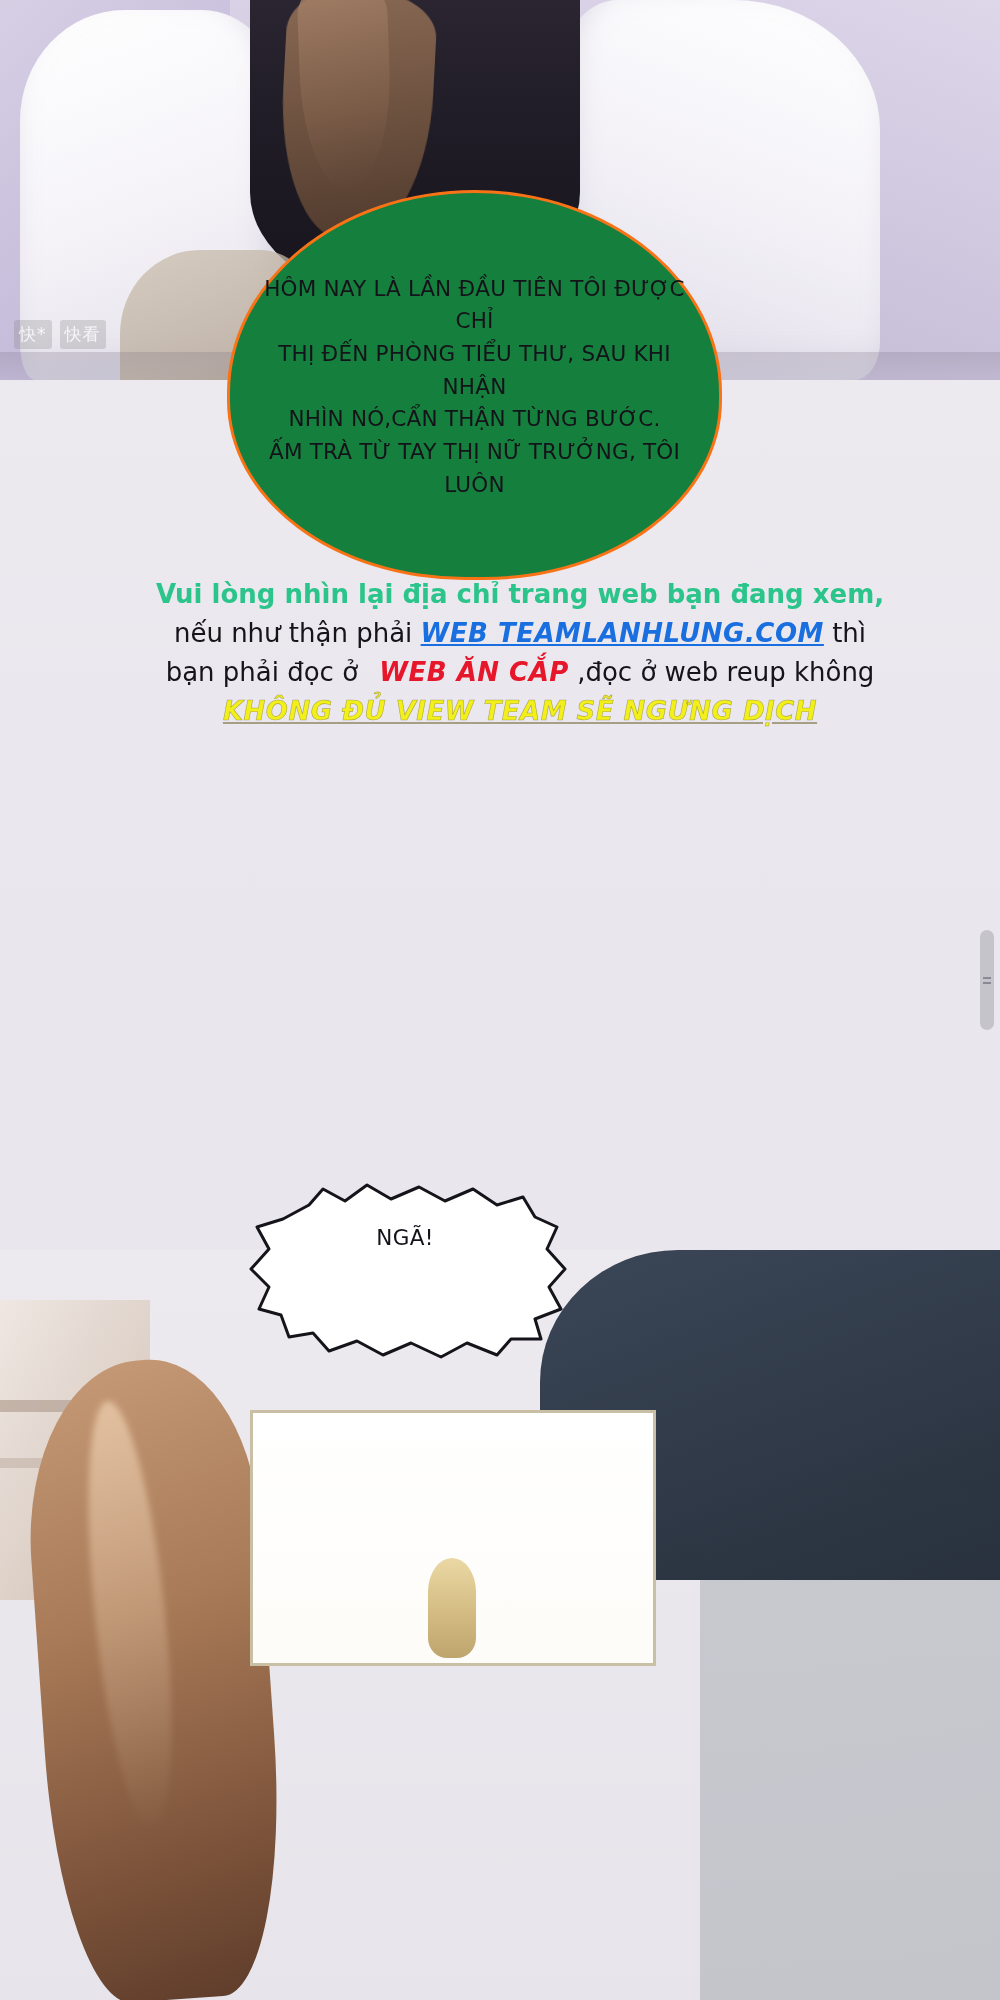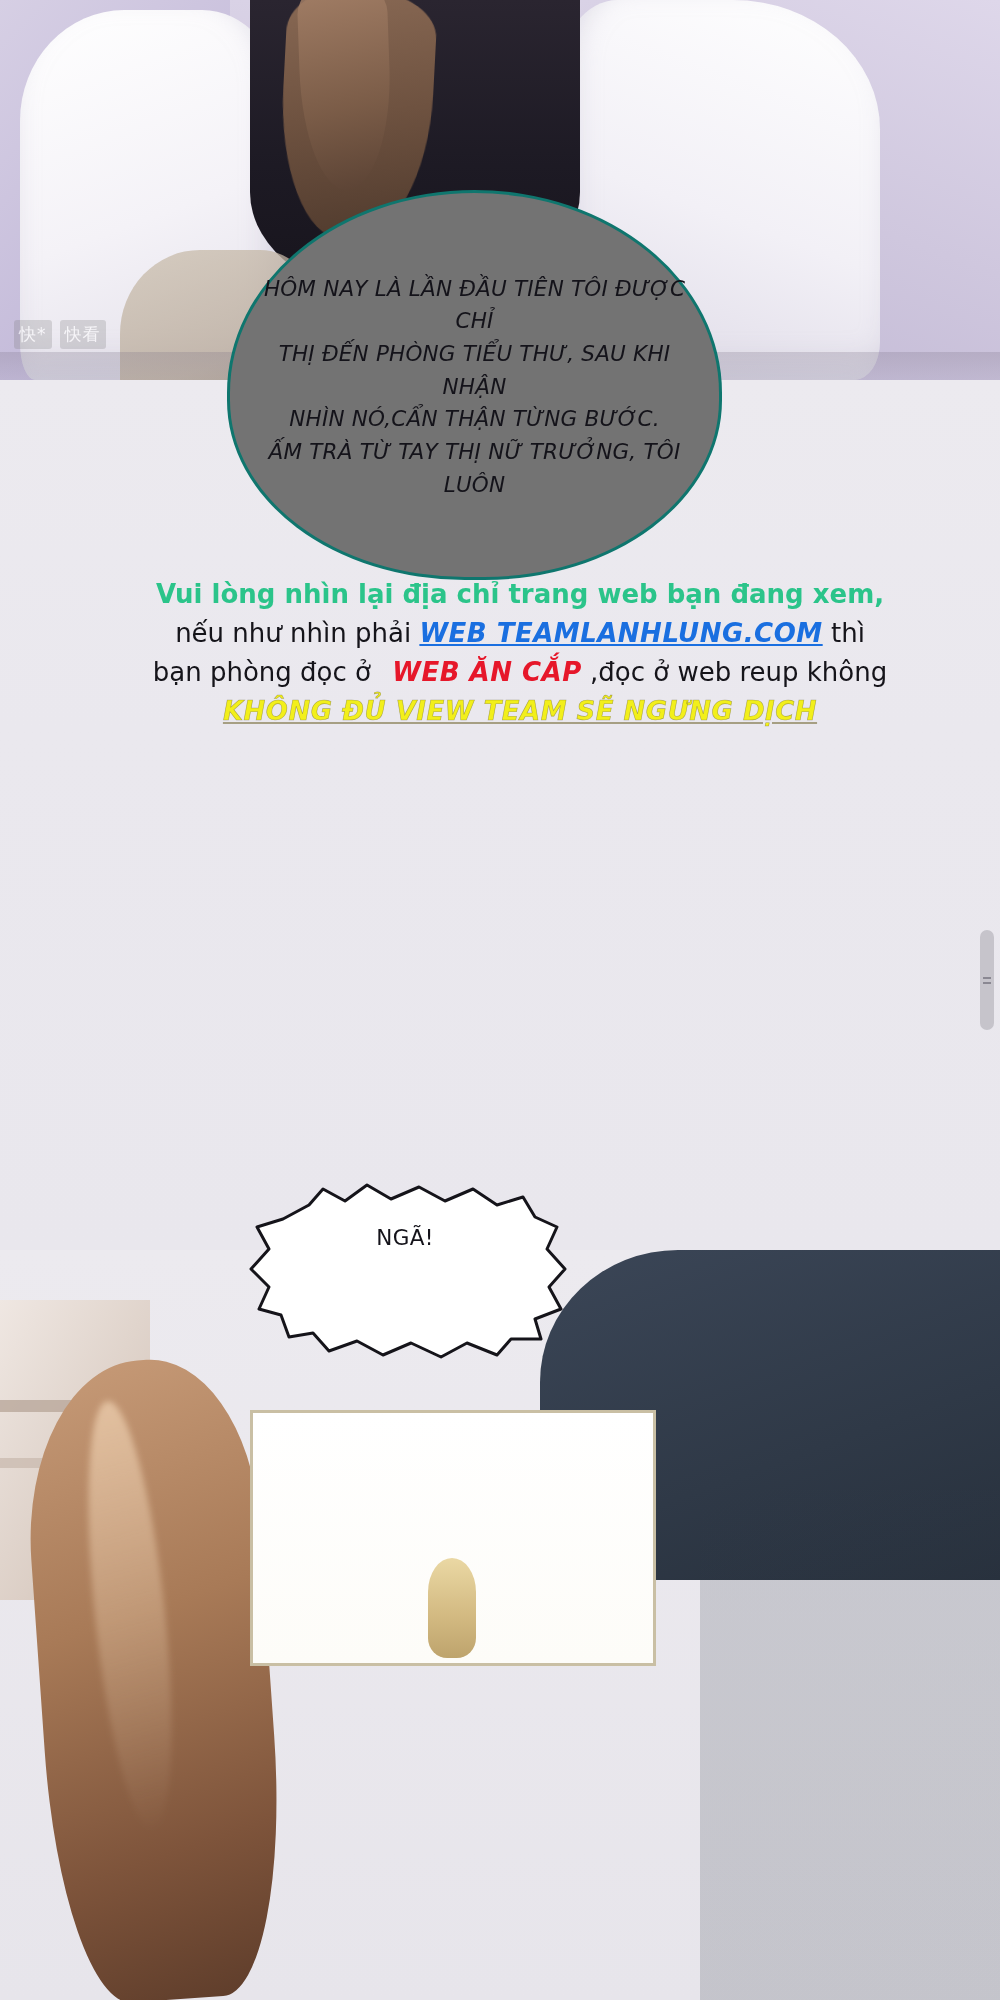--- a/index.html
+++ b/index.html
@@ -97,29 +97,28 @@
     left: 0; top: 380px;
     width: 1000px; height: 870px;
     background: linear-gradient(180deg, #eceaef 0%, #eae8ee 40%, #e9e7ed 100%);
   }
 
   
   .bubble-main {
     position: absolute;
     left: 227px; top: 190px;
     width: 495px; height: 390px;
-    background: #737373;
-    border: 3px solid #0f766e;
+    background: #15803d;
+    border: 3px solid #f97316;
     border-radius: 50% 50% 48% 48% / 52% 52% 46% 46%;
     box-sizing: border-box;
     display: flex;
     align-items: center;
     justify-content: center;
     z-index: 5;
-    font-style: italic;
   }
   .bubble-main .btext {
     width: 450px;
     text-align: center;
     font-family: "DejaVu Sans", sans-serif;
     font-size: 21.5px;
     line-height: 1.52;
     color: #14131a;
     font-variant: small-caps;
     letter-spacing: .2px;
@@ -312,22 +311,22 @@
     <div class="btext">
       <span>Hôm nay là lần đầu tiên tôi được chỉ</span>
       <span>thị đến phòng tiểu thư, sau khi nhận</span>
       <span>nhìn nó,cẩn thận từng bước.</span>
       <span>ấm trà từ tay thị nữ trưởng, tôi luôn</span>
     </div>
   </div>
 
   <div class="notice">
     <div class="l1">Vui lòng nhìn lại địa chỉ trang web bạn đang xem,</div>
-    <div class="l2"><span>nếu như nhìn phải </span><span class="site">WEB TEAMLANHLUNG.COM</span><span> thì</span></div>
-    <div class="l3"><span>bạn phòng đọc ở </span><span class="steal">WEB ĂN CẮP</span><span> ,đọc ở web reup không</span></div>
+    <div class="l2"><span>nếu như thận phải </span><span class="site">WEB TEAMLANHLUNG.COM</span><span> thì</span></div>
+    <div class="l3"><span>bạn phải đọc ở </span><span class="steal">WEB ĂN CẮP</span><span> ,đọc ở web reup không</span></div>
     <div class="l4">KHÔNG ĐỦ VIEW TEAM SẼ NGƯNG DỊCH</div>
   </div>
 
   <div class="scrollbar">
     <div class="grip"></div>
     <div class="grip2"></div>
   </div>
 
   <div class="panel-bot">
     <div class="pb-wall"></div>

